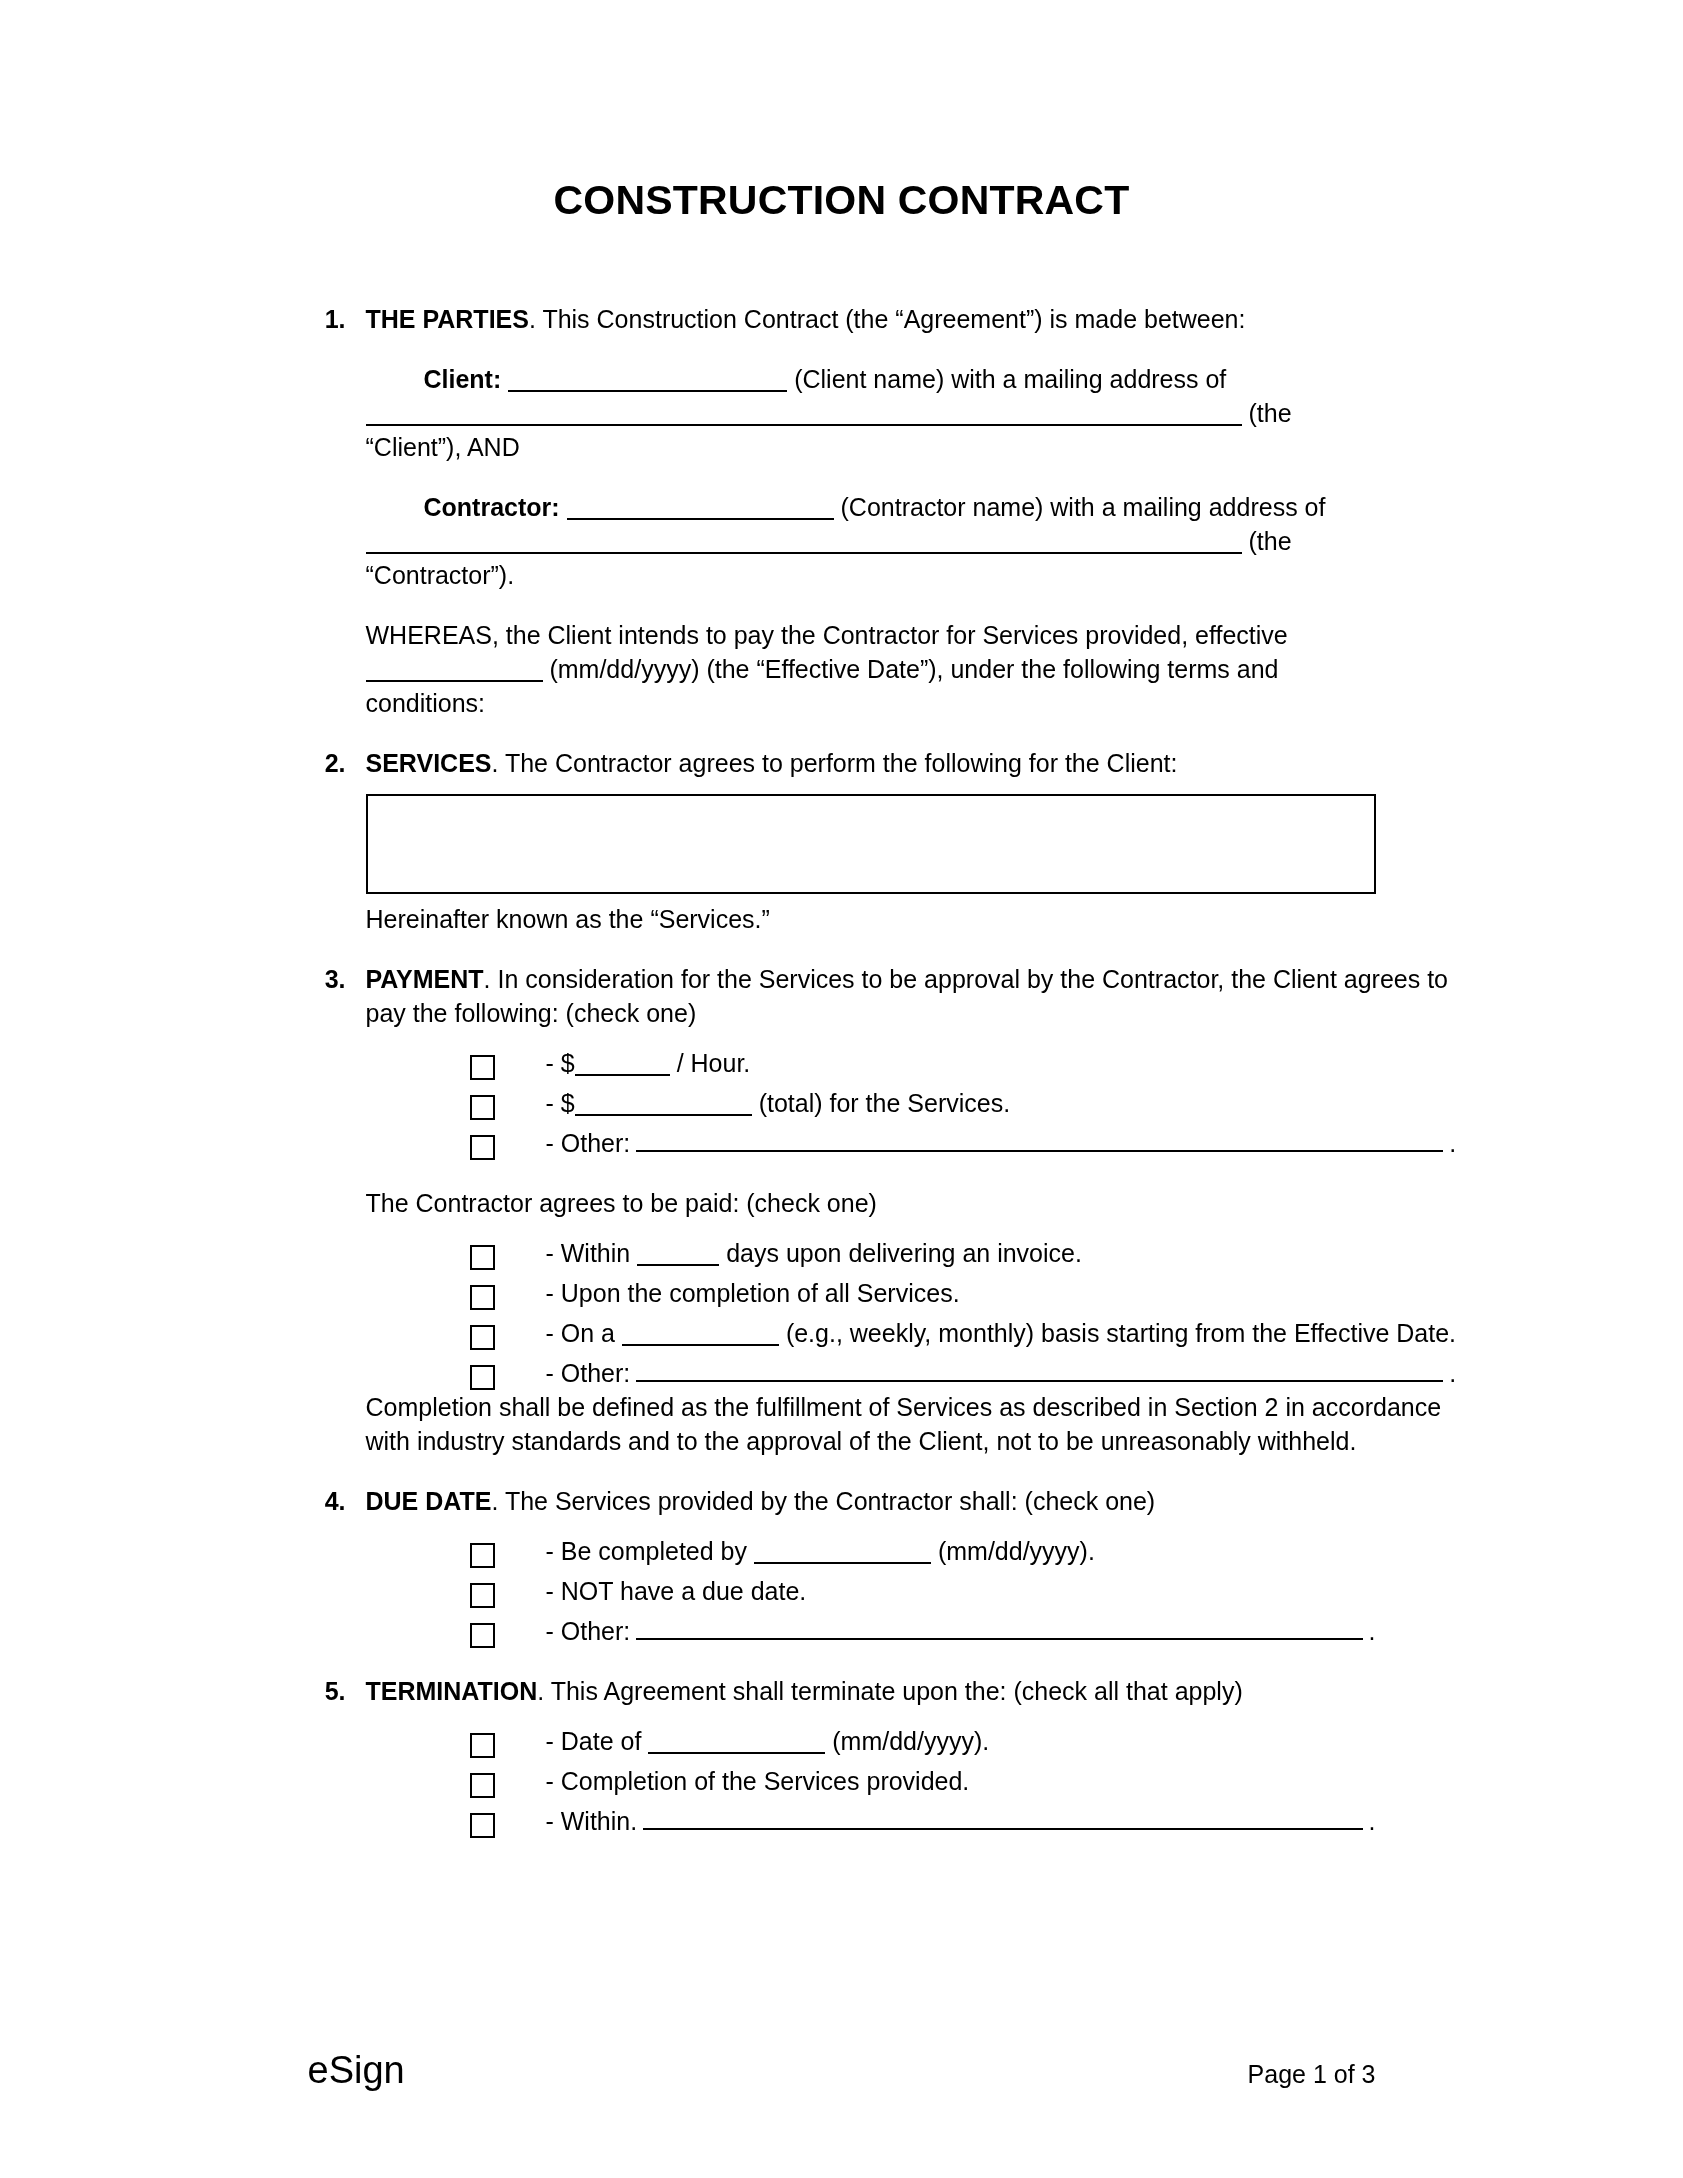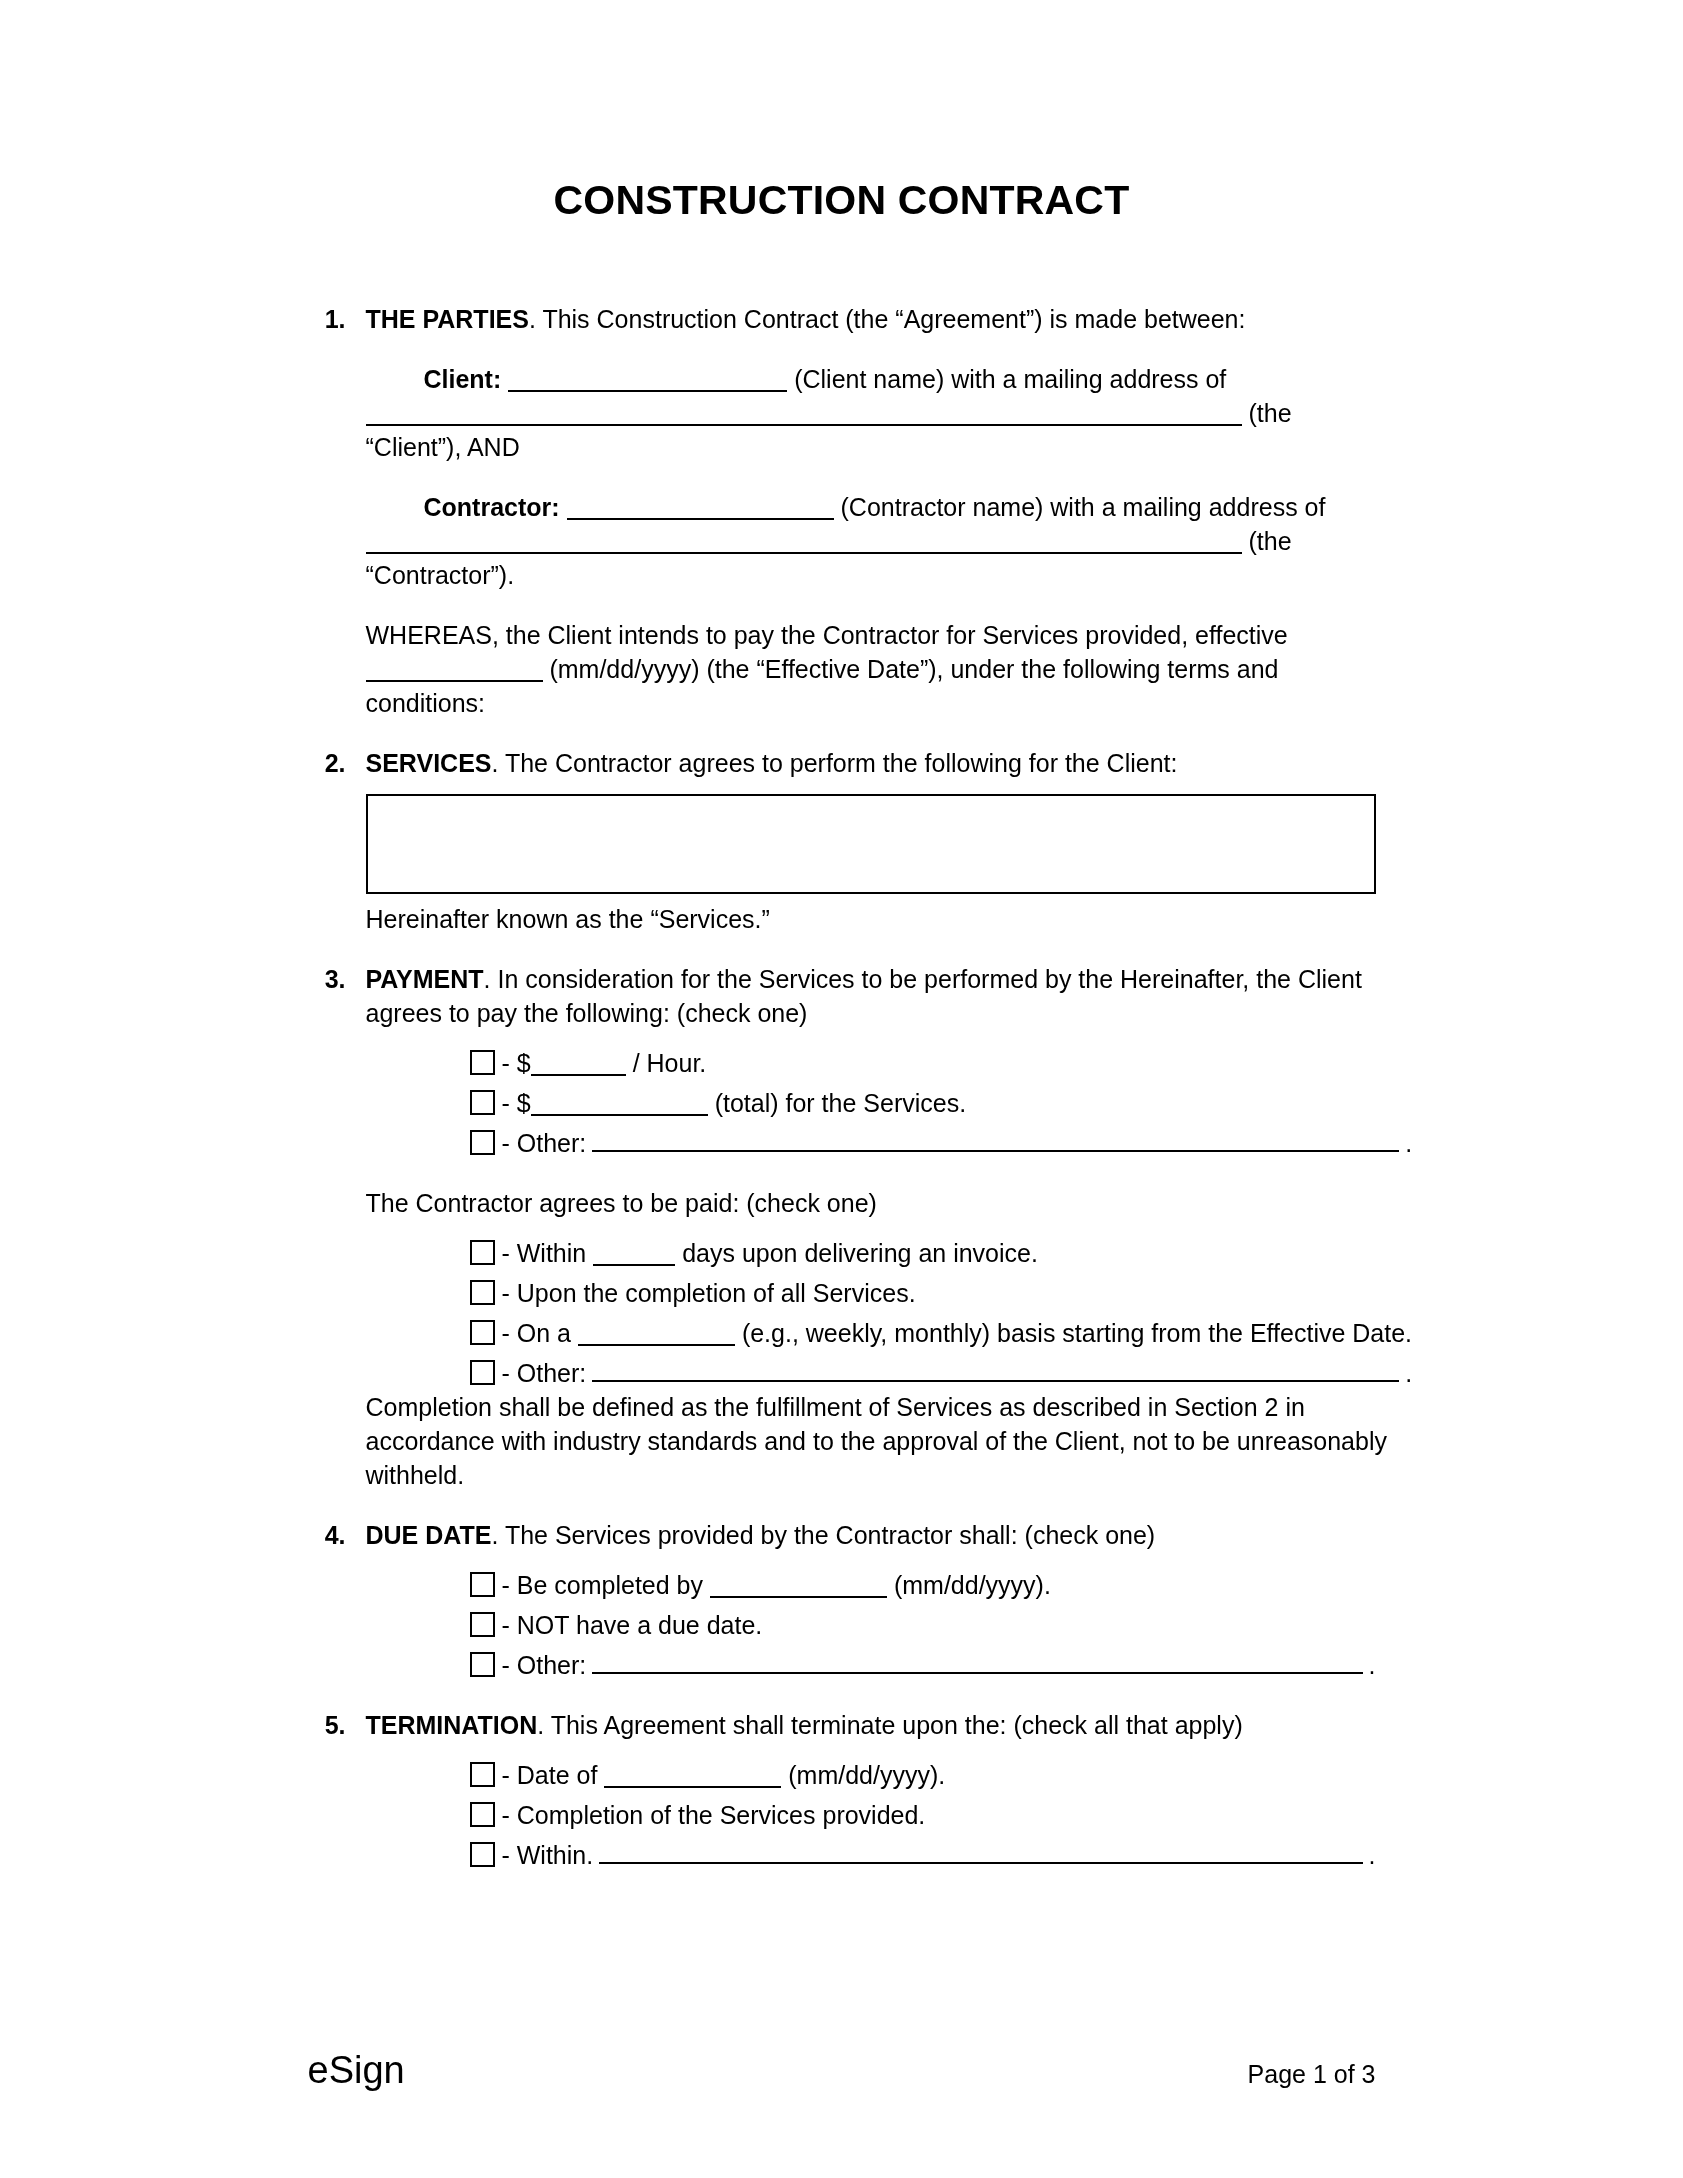--- a/index.html
+++ b/index.html
@@ -81,22 +81,23 @@
   .u-full { width: 876px; }
   .u-flex { flex: 1 1 auto; min-width: 40px; }
   .services-box {
     border: 2px solid #000;
     height: 96px;
     margin-top: 14px;
     margin-left: 0;
   }
   .checkline {
     display: flex;
-    align-items: flex-start;
+    align-items: center;
     margin-top: 6px;
+    gap: 44px;
   }
   .cbox {
     width: 25px;
     height: 25px;
     border: 2.5px solid #000;
     box-sizing: border-box;
     flex: 0 0 25px;
     position: relative;
     top: 4px;
     margin-right: 7px;
@@ -179,21 +180,21 @@
         </div>
         <div class="services-box"></div>
         <div class="para" style="margin-top:8px;">Hereinafter known as the “Services.”</div>
       </div>
     </div>
 
     <div class="section blk">
       <div class="sec-num">3.</div>
       <div class="sec-body">
         <div class="para">
-          <span class="sec-head">PAYMENT</span><span>. In consideration for the Services to be performed by the Hereinafter, the Client agrees to pay the following: (check one)</span>
+          <span class="sec-head">PAYMENT</span><span>. In consideration for the Services to be approval by the Contractor, the Client agrees to pay the following: (check one)</span>
         </div>
 
         <div class="blk-sm indent2">
           <div class="checkline">
             <span class="cbox"></span>
             <span class="cbtext">
               <span>- $</span><span class="u u-w95"></span>
               <span>/ Hour.</span>
             </span>
           </div>

